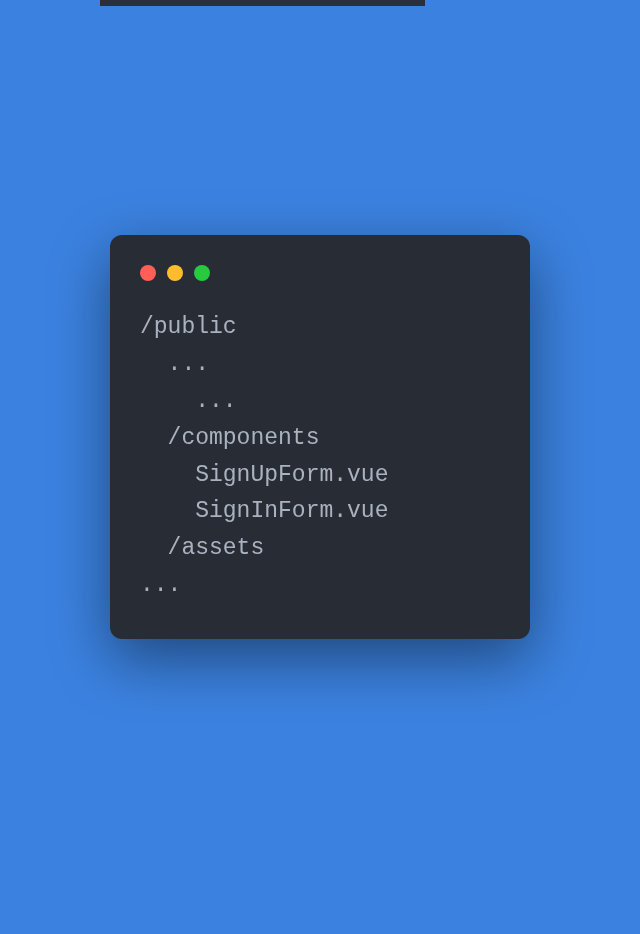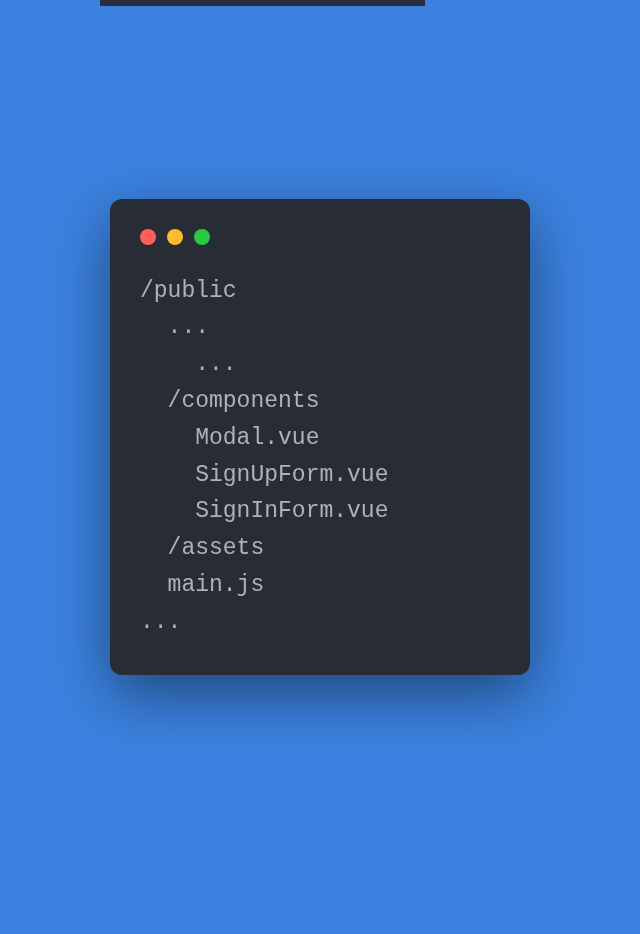--- a/index.html
+++ b/index.html
@@ -58,14 +58,14 @@
 <body>
 
 <div class="top-bar"></div>
 
 <div class="window">
   <div class="titlebar">
     <div class="dot red"></div>
     <div class="dot yellow"></div>
     <div class="dot green"></div>
   </div>
-  <div class="code" id="code-lines"><div>/public</div><div>  ...</div><div>    ...</div><div>  /components</div><div>    Modal.vue</div><div>    SignUpForm.vue</div><div>    SignInForm.vue</div><div>  /assets</div><div>  main.js</div><div>...</div></div>
+  <div class="code" id="code-lines"><div>/public</div><div>  ...</div><div>    ...</div><div>  /components</div><div>    SignUpForm.vue</div><div>    SignInForm.vue</div><div>  /assets</div><div>...</div></div>
 </div>
 
 </body></html>

